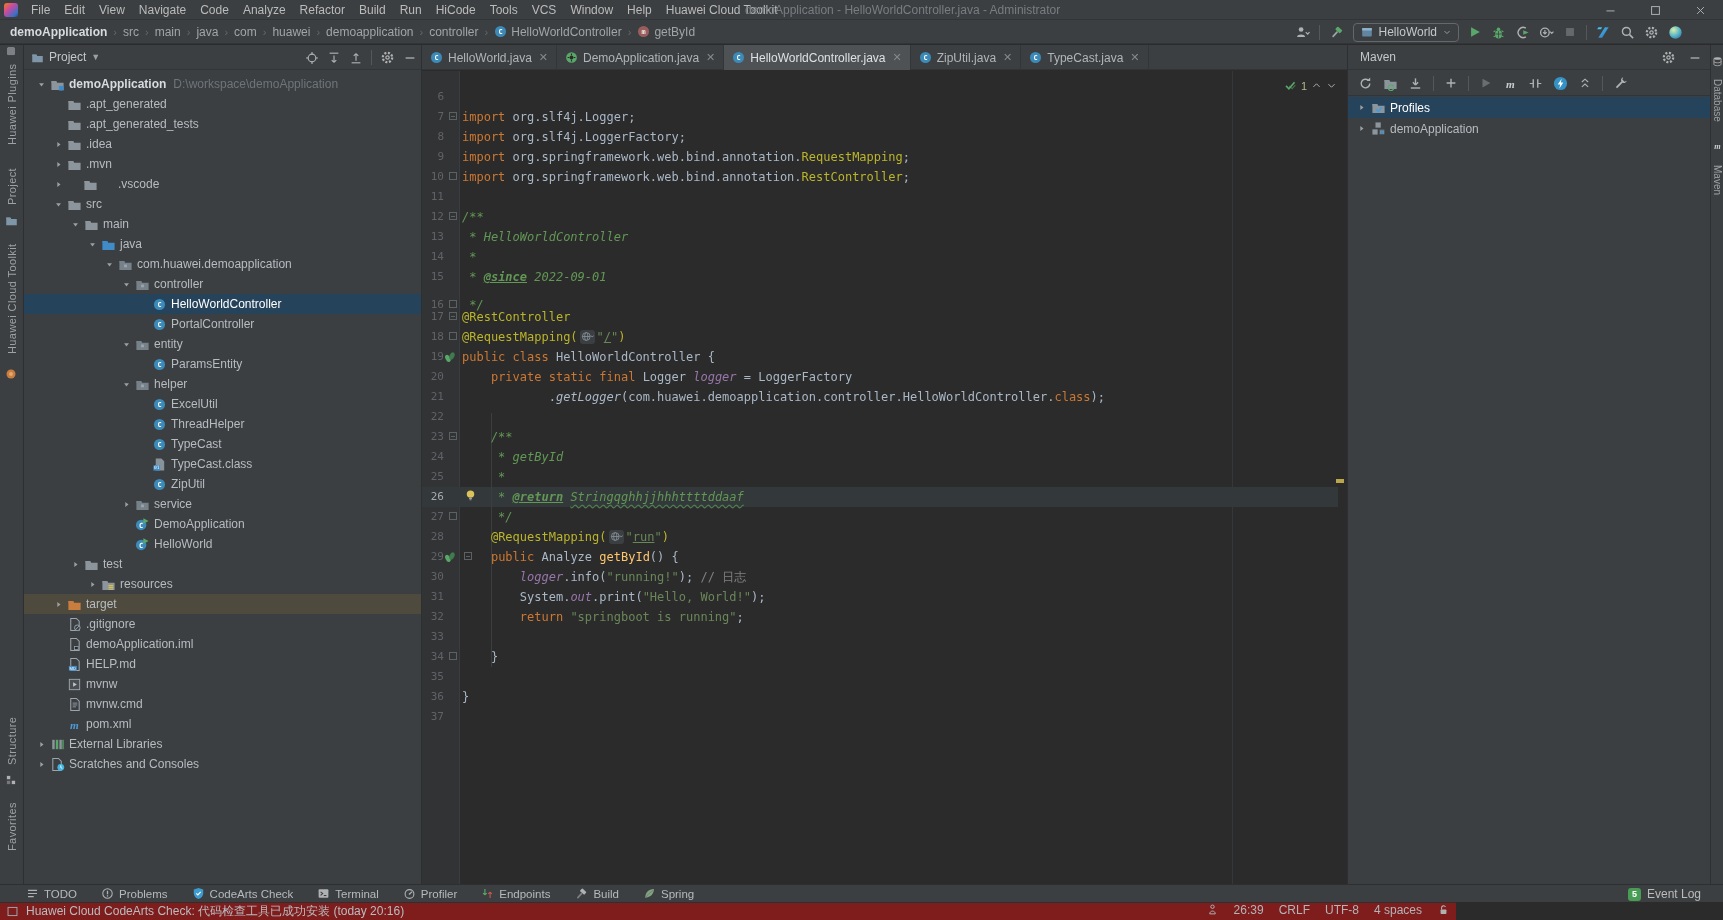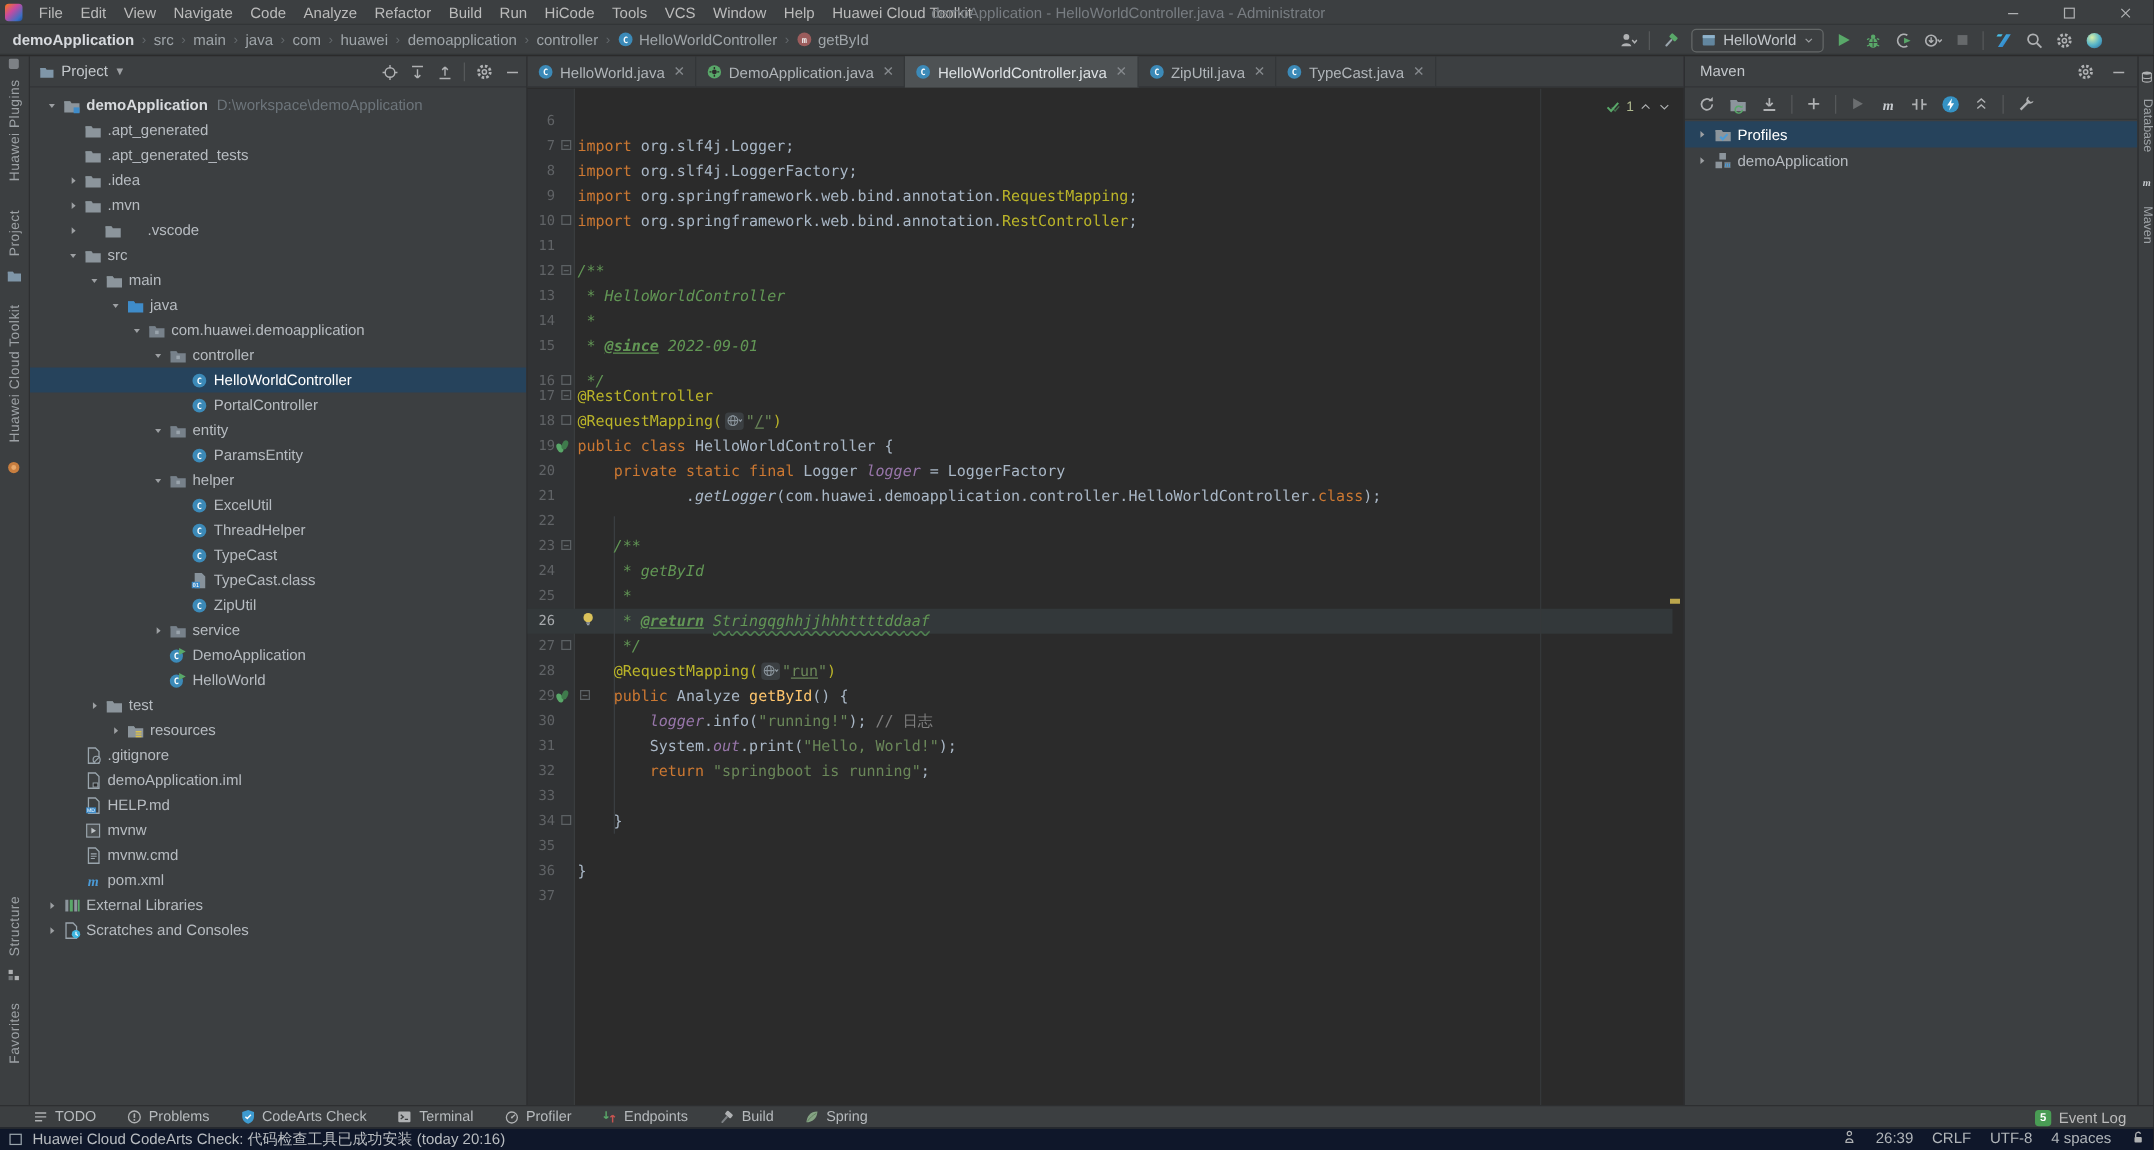--- a/index.html
+++ b/index.html
@@ -116,21 +116,21 @@
               writing-mode:vertical-rl; font-size:10px; color:#9da2a6; }
   .strip-ic-r { position:absolute; left:1px; }
 
   
   #bottom-bar { position:absolute; left:0; top:884px; width:1723px; height:18px; background:#3c3f41;
                 border-top:1px solid #2d2f31; display:flex; align-items:center; padding-left:26px; gap:24px; z-index:25;}
   .bb-item { display:flex; align-items:center; gap:5px; color:#b6babd; font-size:11.5px; white-space:nowrap; }
   #event-log { position:absolute; right:22px; top:0; height:18px; display:flex; align-items:center; gap:6px; }
   #event-badge { width:13px; height:13px; border-radius:3px; background:#499c54; color:#fff; font-size:9px;
                  font-weight:bold; display:flex; align-items:center; justify-content:center; }
-  #status-bar { position:absolute; left:0; top:902px; width:1723px; height:18px; background:#0f172a;
+  #status-bar { position:absolute; left:0; top:902px; width:1456px; height:18px; background:#7f1d1d;
                 border-top:1px solid #2d2f31; display:flex; align-items:center; z-index:25;}
   #status-msg { display:flex; align-items:center; gap:7px; padding-left:6px; color:#b8bcc0; }
   #status-right { position:absolute; right:6px; top:0; height:18px; display:flex; align-items:flex-start; gap:15px;
                   color:#b0b5b9; }
 </style>
 </head>
 <body>
 
 <div id="root">
   <div id="titlebar">
@@ -725,20 +725,34 @@
           </span>
           <span class="tree-ic ic">
             <svg width="15" height="15" viewBox="0 0 16 16">
               <path d="M1.5 4.2h5l1.2 1.8h6.8v7.8H1.5z" fill="#8C959C"></path>
               <path d="M1.5 4.2h5l1.2 1.8H1.5z" fill="#8C959C" opacity=".75"></path>
               <path d="M8 9h5M8 11h5M8 13h5" stroke="#D9C04C" stroke-width="1.2"></path>
             </svg>
           </span>
           <span class="tree-label">resources</span>
         </div>
+        <div class="tree-row hl" style="padding-left: 29px;">
+          <span class="tree-chev">
+            <svg width="11" height="11" viewBox="0 0 16 16">
+              <path d="M6.3 4.2l4.6 3.8-4.6 3.8z" fill="#9DA0A3"></path>
+            </svg>
+          </span>
+          <span class="tree-ic ic">
+            <svg width="15" height="15" viewBox="0 0 16 16">
+              <path d="M1.5 4.2h5l1.2 1.8h6.8v7.8H1.5z" fill="#C87E3F"></path>
+              <path d="M1.5 4.2h5l1.2 1.8H1.5z" fill="#C87E3F" opacity=".75"></path>
+            </svg>
+          </span>
+          <span class="tree-label">target</span>
+        </div>
         <div class="tree-row" style="padding-left: 29px;">
           <span class="tree-chev"></span>
           <span class="tree-ic ic">
             <svg width="15" height="15" viewBox="0 0 16 16">
               <path d="M4 1.5h6L13 4.5v10H4z" fill="none" stroke="#9AA5AD" stroke-width="1.1"></path>
               <circle cx="11" cy="11.5" r="3" fill="#3c3f41" stroke="#9AA5AD"></circle>
               <path d="M9 13.5l4-4" stroke="#9AA5AD"></path>
             </svg>
           </span>
           <span class="tree-label">.gitignore</span>

